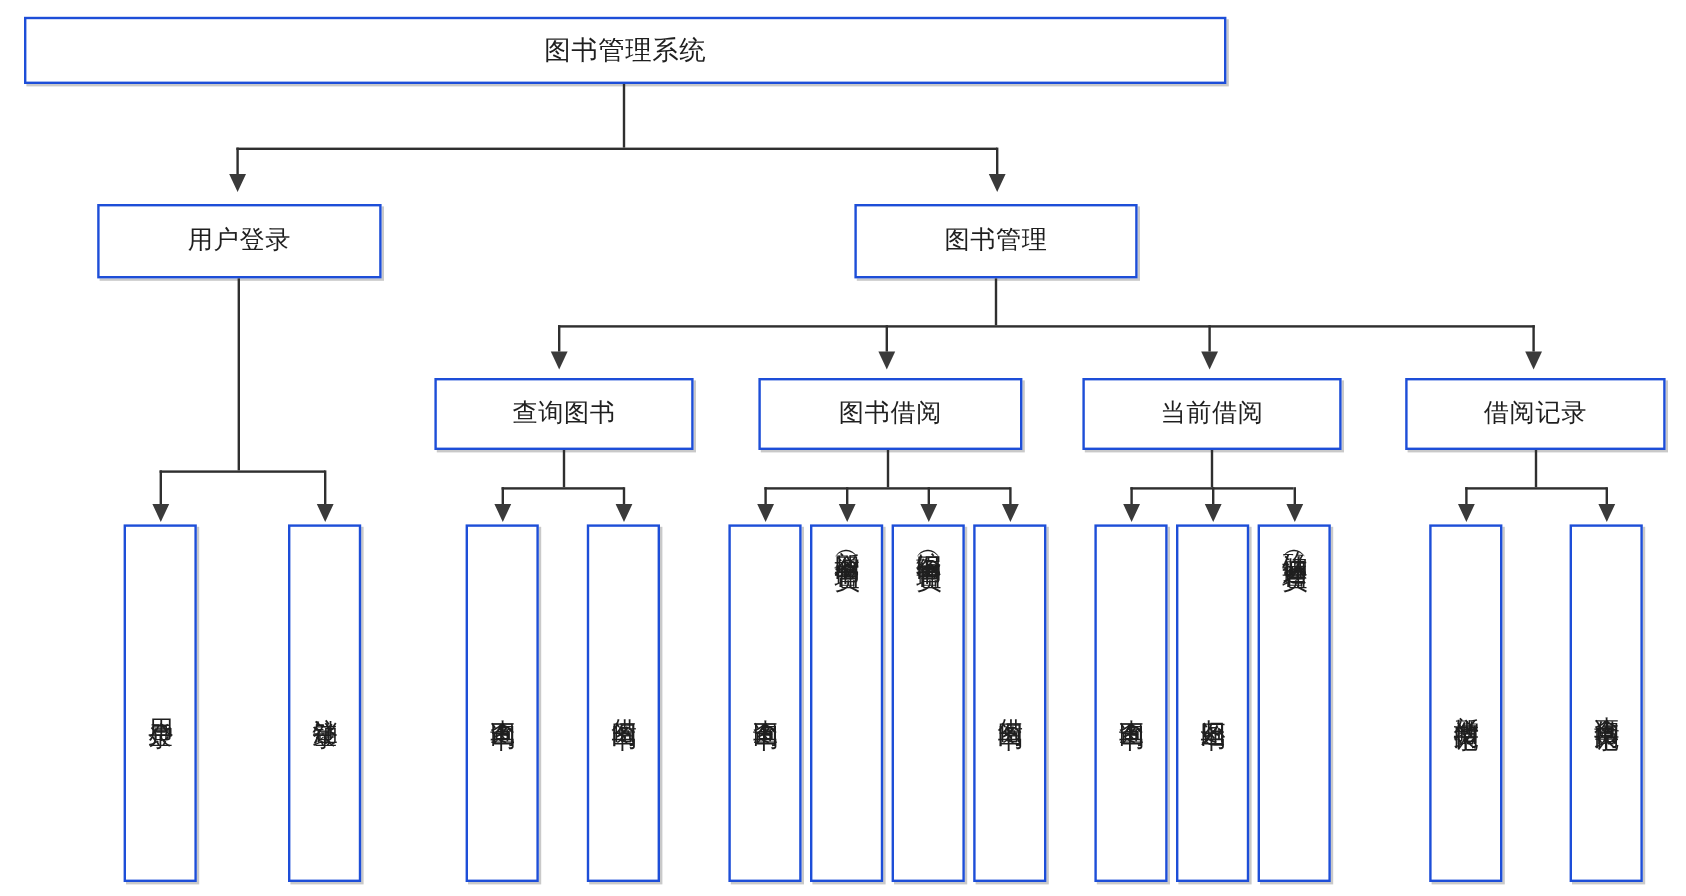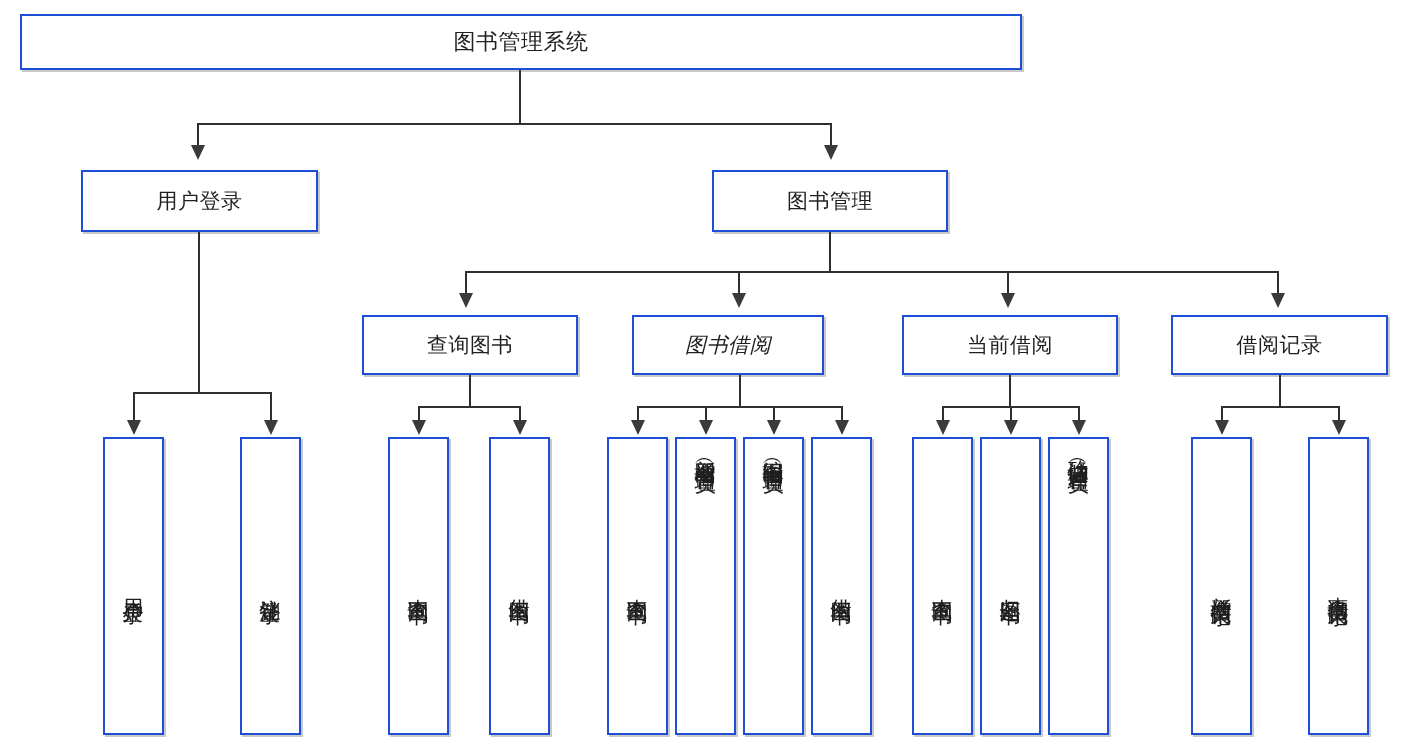--- a/index.html
+++ b/index.html
@@ -140,21 +140,21 @@
   <div class="vline" style="left:738px; top:271px; height:22px;"></div>
   <div class="arrow" style="left:732px; top:293px;"></div>
   <div class="vline" style="left:1007px; top:271px; height:22px;"></div>
   <div class="arrow" style="left:1001px; top:293px;"></div>
   <div class="vline" style="left:1277px; top:271px; height:22px;"></div>
   <div class="arrow" style="left:1271px; top:293px;"></div>
 
   <div class="node shadowed" style="left:362px; top:315px; width:216px; height:60px;">
     <span class="node-label">查询图书</span>
   </div>
-  <div class="node shadowed" style="left:632px; top:315px; width:192px; height:60px;font-style:italic;">
+  <div class="node shadowed" style="left:632px; top:315px; width:220px; height:60px;">
     <span class="node-label">图书借阅</span>
   </div>
   <div class="node shadowed" style="left:1171px; top:315px; width:217px; height:60px;">
     <span class="node-label">借阅记录</span>
   </div>
   <div class="node shadowed" style="left:902px; top:315px; width:216px; height:60px;">
     <span class="node-label">当前借阅</span>
   </div>
 
   <div class="vline" style="left:469px; top:375px; height:31px;"></div>

